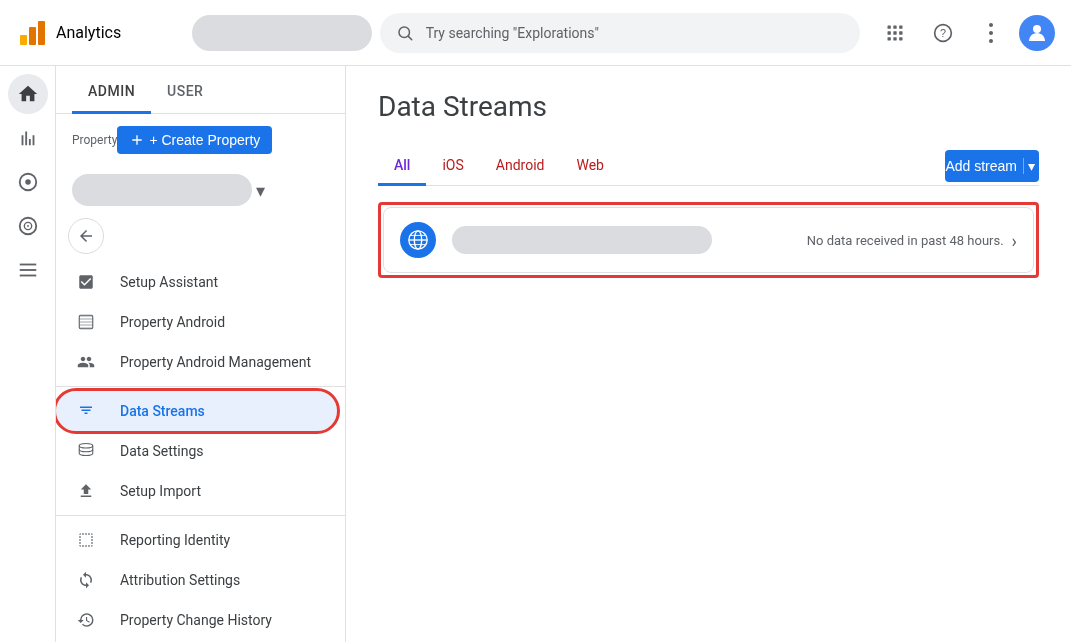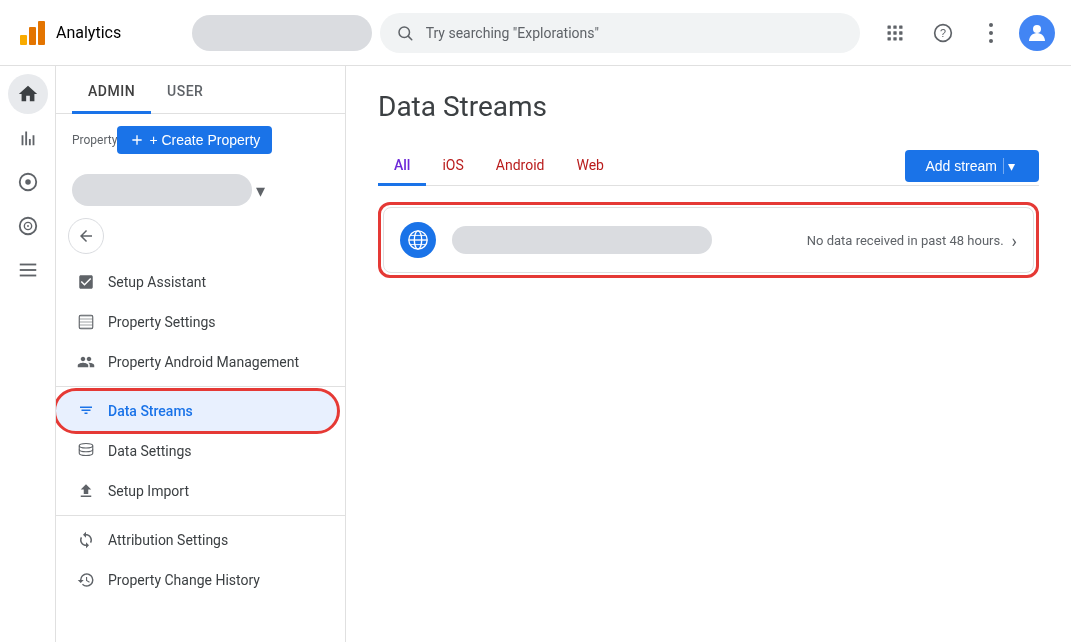--- a/index.html
+++ b/index.html
@@ -88,21 +88,21 @@
     .back-btn-row { padding: 4px 12px; }
     .back-btn {
       width: 36px; height: 36px; border-radius: 50%; display: flex; align-items: center;
       justify-content: center; cursor: pointer; color: #5f6368; border: 1px solid #dadce0;
       background: #fff; font-size: 16px;
     }
 
     
     .sidebar-menu { padding: 4px 0; }
     .menu-item {
-      display: flex; align-items: center; gap: 12px; padding: 10px 16px 10px 20px;
+      display: flex; align-items: center; gap: 24px; padding: 10px 16px 10px 20px;
       cursor: pointer; font-size: 14px; color: #3c4043; border-radius: 0 24px 24px 0;
       margin-right: 16px;
     }
     .menu-item.active { background: #e8f0fe; color: #1a73e8; font-weight: 500; }
     .menu-item.active .menu-icon { color: #1a73e8; }
     .menu-icon { width: 20px; height: 20px; color: #5f6368; display: flex; align-items: center; justify-content: center; font-size: 16px; flex-shrink: 0; }
     .menu-label { font-size: 14px; }
     .menu-divider { border: none; border-top: 1px solid #e0e0e0; margin: 4px 0; }
 
     
@@ -123,21 +123,21 @@
       display: flex; align-items: center; border-bottom: 1px solid #e0e0e0; margin-bottom: 16px;
     }
     .stream-tab {
       padding: 10px 16px; font-size: 14px; color: #b91c1c; cursor: pointer;
       border-bottom: 3px solid transparent; margin-bottom: -1px;
     }
     .stream-tab.active { color: #6d28d9; border-bottom: 3px solid #1a73e8; font-weight: 500; }
     .add-stream-btn {
       margin-left: auto; display: flex; align-items: center; gap: 6px;
       background: #1a73e8; color: #fff; border: none; border-radius: 4px;
-      padding: 8px 20px; font-size: 14px; font-weight: 500; cursor: pointer;
+      padding: 8px 0; font-size: 14px; font-weight: 500; cursor: pointer;
     }
     .add-stream-dropdown { padding: 0 4px; border-left: 1px solid rgba(255,255,255,0.4); }
     .stream-item {
       display: flex; align-items: center; padding: 14px 16px;
       border: 1px solid #e0e0e0; border-radius: 8px; cursor: pointer;
       background: #fff;
     }
     .stream-globe-icon {
       width: 36px; height: 36px; border-radius: 50%; background: #1a73e8;
       display: flex; align-items: center; justify-content: center;
@@ -146,21 +146,21 @@
     .stream-name-pill {
       background: #dadce0; border-radius: 20px; height: 28px; width: 260px;
       flex-shrink: 0;
     }
     .stream-status { margin-left: auto; font-size: 13px; color: #5f6368; padding-right: 8px; }
     .stream-chevron { color: #5f6368; font-size: 18px; }
 
     
     .stream-item-outer {
       border: 3px solid #e53935;
-      border-radius: 12px;
+      border-radius: 4px;
       padding: 2px;
     }
 
   </style>
 </head>
 <body>
 
 <div class="topbar">
   <div class="topbar-logo">
 
@@ -294,21 +294,21 @@
         <span class="menu-label">Setup Assistant</span>
       </div>
 
       <div class="menu-item">
         <span class="menu-icon">
           <svg width="18" height="18" viewBox="0 0 24 24" fill="#5f6368">
               <path d="M3 3h18v2H3zm0 4h18v2H3zm0 4h18v2H3zm0 4h18v2H3zm0 4h18v2H3z" opacity=".4"></path>
               <rect x="3" y="3" width="18" height="18" rx="2" stroke="#5f6368" stroke-width="1.5" fill="none"></rect>
             </svg>
         </span>
-        <span class="menu-label">Property Settings</span>
+        <span class="menu-label">Property Android</span>
       </div>
 
       <div class="menu-item">
         <span class="menu-icon">
           <svg width="18" height="18" viewBox="0 0 24 24" fill="#5f6368">
               <path d="M16 11c1.66 0 2.99-1.34 2.99-3S17.66 5 16 5c-1.66 0-3 1.34-3 3s1.34 3 3 3zm-8 0c1.66 0 2.99-1.34 2.99-3S9.66 5 8 5C6.34 5 5 6.34 5 8s1.34 3 3 3zm0 2c-2.33 0-7 1.17-7 3.5V19h14v-2.5c0-2.33-4.67-3.5-7-3.5zm8 0c-.29 0-.62.02-.97.05 1.16.84 1.97 1.97 1.97 3.45V19h6v-2.5c0-2.33-4.67-3.5-7-3.5z"></path>
             </svg>
         </span>
         <span class="menu-label">Property Android Management</span>
       </div>
@@ -339,20 +339,28 @@
         <span class="menu-icon">
           <svg width="18" height="18" viewBox="0 0 24 24" fill="#5f6368">
               <path d="M9 16h6v-6h4l-7-7-7 7h4v6zm-4 2h14v2H5z"></path>
             </svg>
         </span>
         <span class="menu-label">Setup Import</span>
       </div>
 
       <hr class="menu-divider">
 
+      <div class="menu-item">
+        <span class="menu-icon">
+          <svg width="18" height="18" viewBox="0 0 24 24" fill="#5f6368">
+              <path d="M3 5h2V3c-1.1 0-2 .9-2 2zm0 8h2v-2H3v2zm4 8h2v-2H7v2zM3 9h2V7H3v2zm10-6h-2v2h2V3zm6 0v2h2c0-1.1-.9-2-2-2zM5 21v-2H3c0 1.1.9 2 2 2zm-2-4h2v-2H3v2zM9 3H7v2h2V3zm2 18h2v-2h-2v2zm8-8h2v-2h-2v2zm0 8c1.1 0 2-.9 2-2h-2v2zm0-12h2V7h-2v2zm0 8h2v-2h-2v2zm-4 4h2v-2h-2v2zm0-16h2V3h-2v2z"></path>
+            </svg>
+        </span>
+        <span class="menu-label">Reporting Identity</span>
+      </div>
 
       <div class="menu-item">
         <span class="menu-icon">
           <svg width="18" height="18" viewBox="0 0 24 24" fill="#5f6368">
               <path d="M12 4V1L8 5l4 4V6c3.31 0 6 2.69 6 6 0 1.01-.25 1.97-.7 2.8l1.46 1.46C19.54 15.03 20 13.57 20 12c0-4.42-3.58-8-8-8zm0 14c-3.31 0-6-2.69-6-6 0-1.01.25-1.97.7-2.8L5.24 7.74C4.46 8.97 4 10.43 4 12c0 4.42 3.58 8 8 8v3l4-4-4-4v3z"></path>
             </svg>
         </span>
         <span class="menu-label">Attribution Settings</span>
       </div>
 

